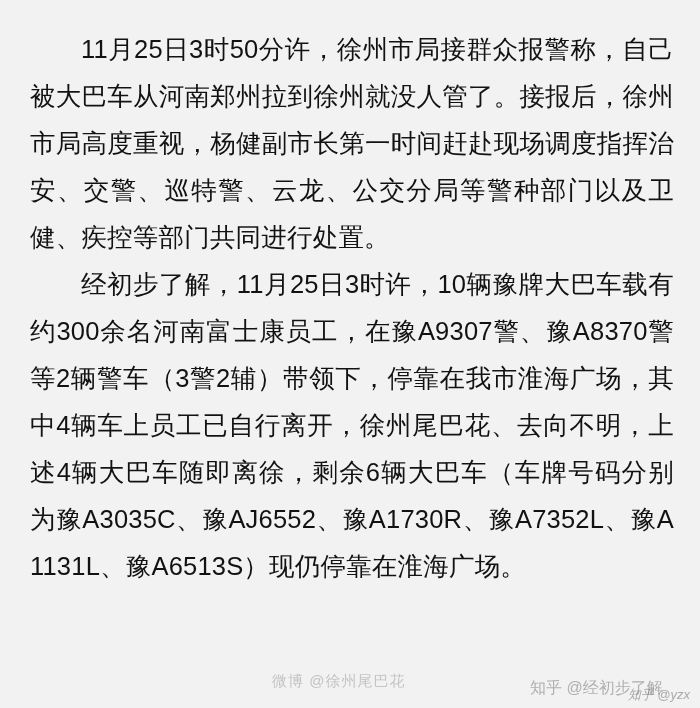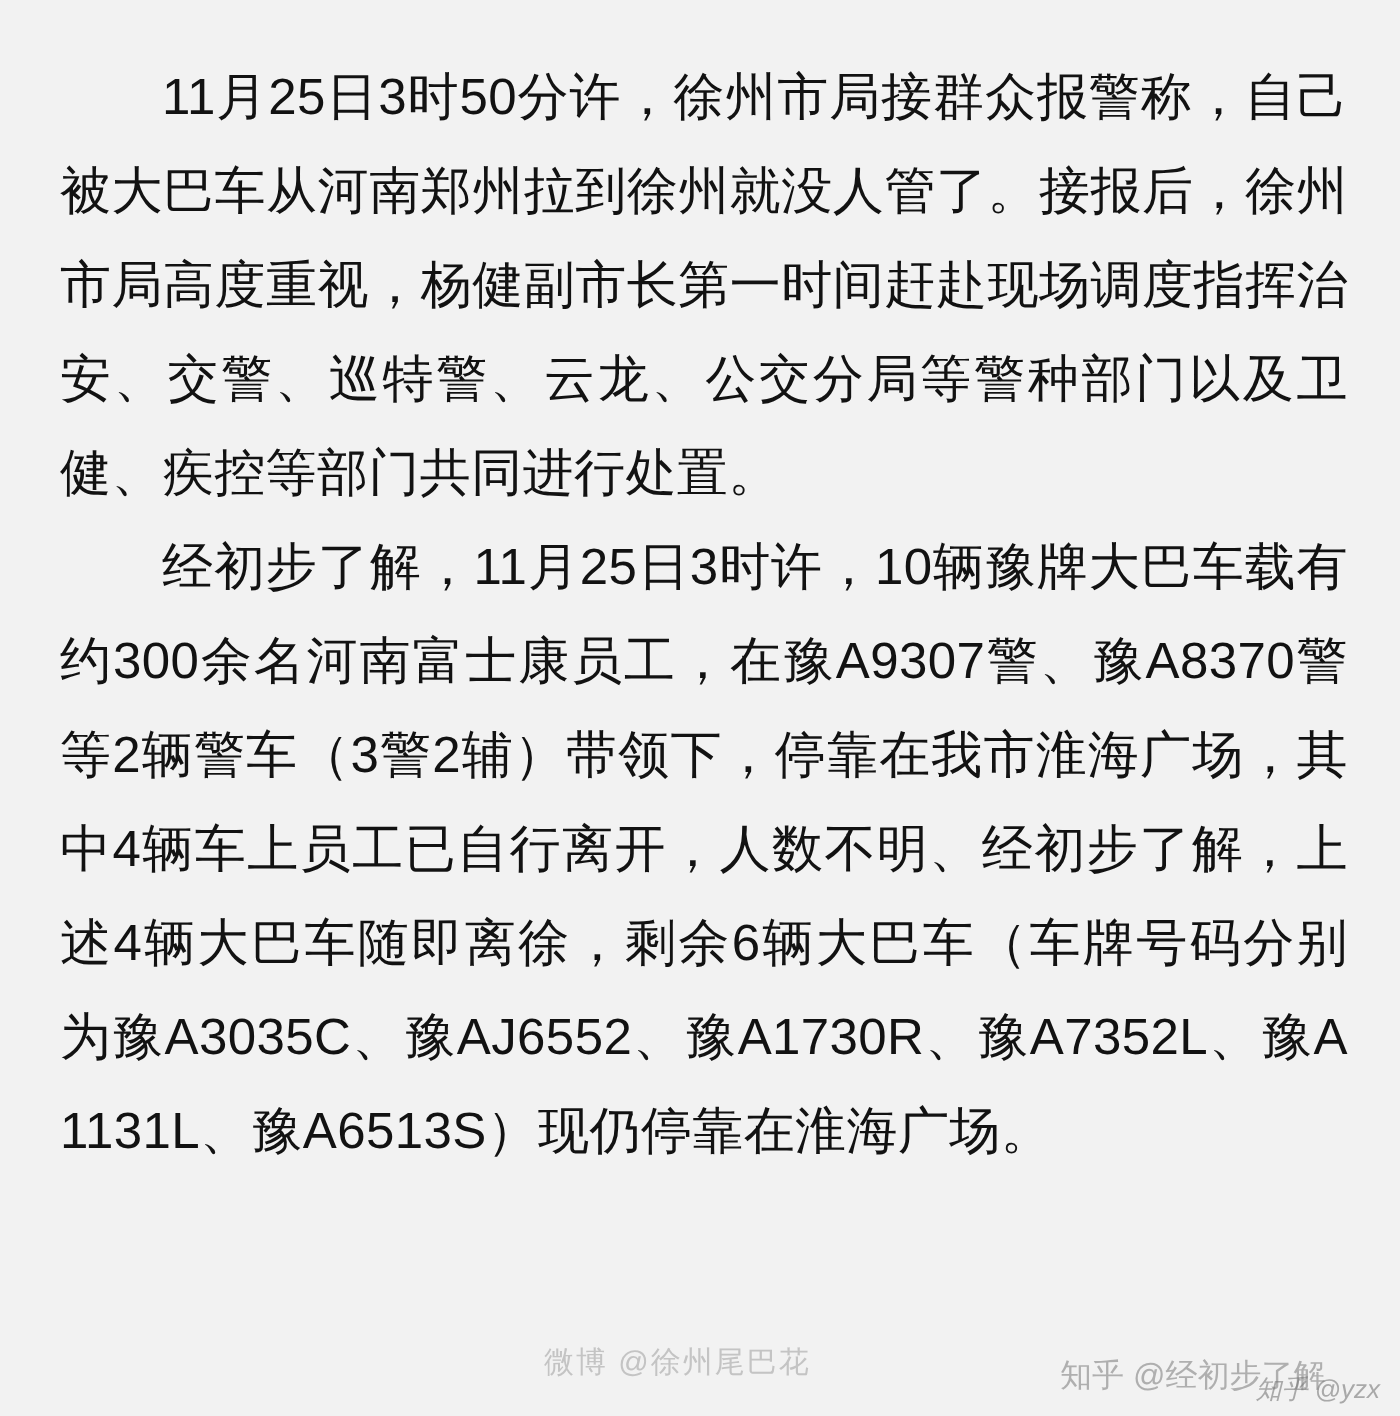--- a/index.html
+++ b/index.html
@@ -74,21 +74,21 @@
     font-style: italic;
   }
 </style>
 </head>
 <body>
 
 <div id="page">
 
   <div class="doc-body">
     <p class="para indent">11月25日3时50分许，徐州市局接群众报警称，自己被大巴车从河南郑州拉到徐州就没人管了。接报后，徐州市局高度重视，杨健副市长第一时间赶赴现场调度指挥治安、交警、巡特警、云龙、公交分局等警种部门以及卫健、疾控等部门共同进行处置。</p>
-    <p class="para indent">经初步了解，11月25日3时许，10辆豫牌大巴车载有约300余名河南富士康员工，在豫A9307警、豫A8370警等2辆警车（3警2辅）带领下，停靠在我市淮海广场，其中4辆车上员工已自行离开，人数不明、经初步了解，上述4辆大巴车随即离徐，剩余6辆大巴车（车牌号码分别为豫A3035C、豫AJ6552、豫A1730R、豫A7352L、豫A1131L、豫A6513S）现仍停靠在淮海广场。</p>
+    <p class="para indent">经初步了解，11月25日3时许，10辆豫牌大巴车载有约300余名河南富士康员工，在豫A9307警、豫A8370警等2辆警车（3警2辅）带领下，停靠在我市淮海广场，其中4辆车上员工已自行离开，徐州尾巴花、去向不明，上述4辆大巴车随即离徐，剩余6辆大巴车（车牌号码分别为豫A3035C、豫AJ6552、豫A1730R、豫A7352L、豫A1131L、豫A6513S）现仍停靠在淮海广场。</p>
   </div>
 
   <div class="watermark wm-center">微博 @徐州尾巴花</div>
 
   <div class="watermark wm-right">知乎 @经初步了解</div>
 
   <div class="watermark wm-corner">知乎 @yzx</div>
 
 </div>
 

